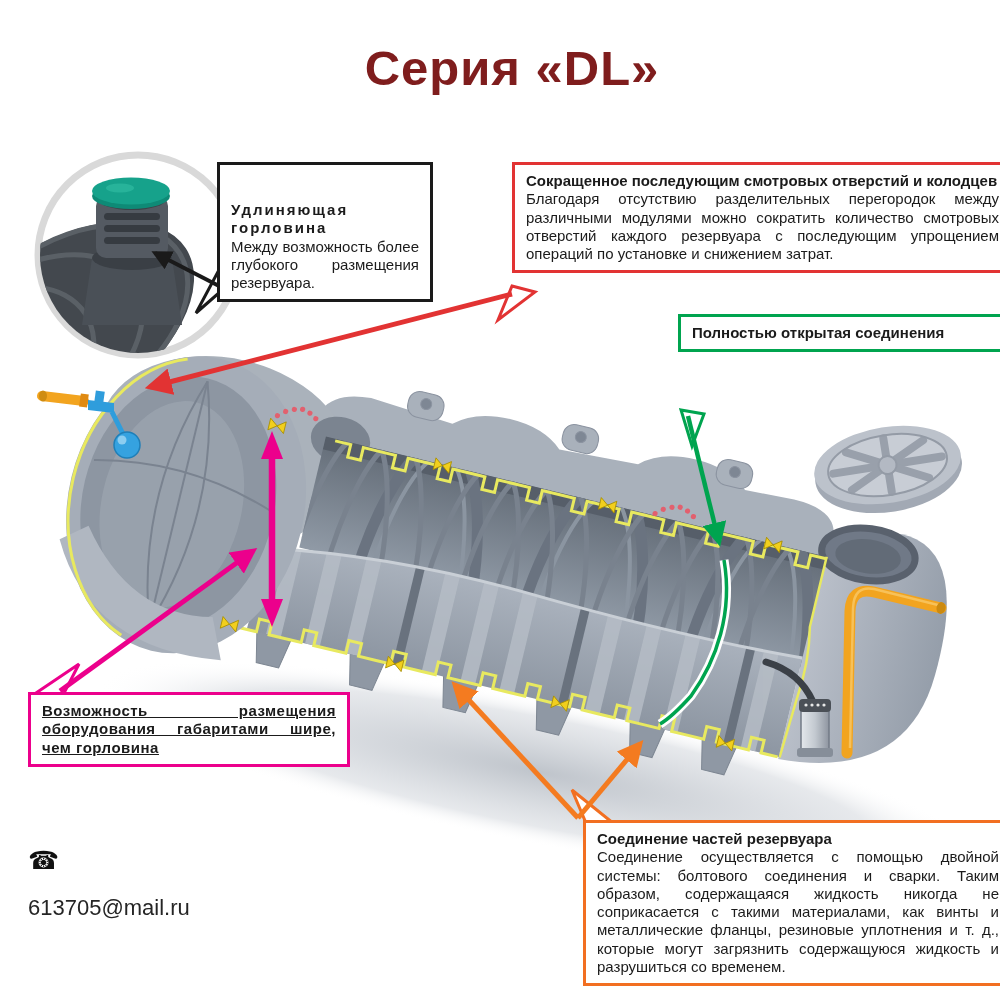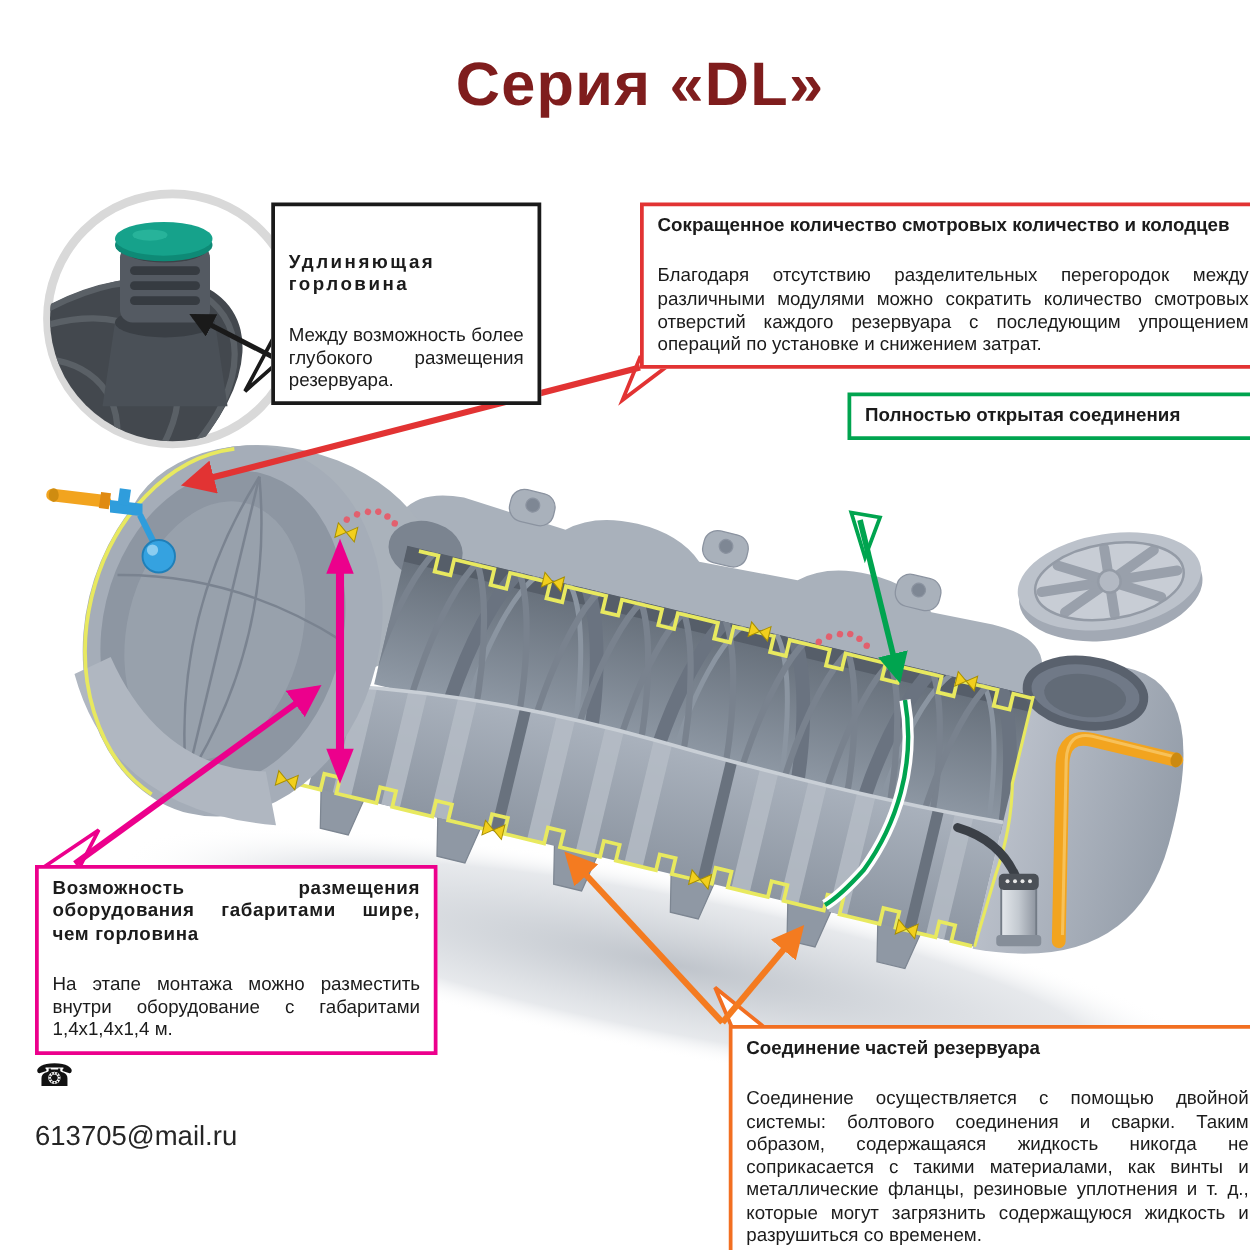--- a/index.html
+++ b/index.html
@@ -5,27 +5,27 @@
   html,body{margin:0;padding:0;background:#ffffff;}
   .page{position:relative;width:1000px;height:1000px;background:#ffffff;overflow:hidden;
         font-family:"Liberation Sans",sans-serif;}
   .art{position:absolute;left:0;top:0;width:1000px;height:1000px;}
   .title{position:absolute;left:0;top:28px;width:100%;margin:12px;text-align:center;
          font-size:49px;font-weight:bold;letter-spacing:1px;color:#7f1d1d;}
   .callout{position:absolute;background:#ffffff;border:3px solid #1a1a1a;
            padding:7px 11px;font-size:15px;line-height:1.22;color:#1b1b1b;
            text-align:justify;}
   .c-title{font-weight:bold;display:block;}
-  .c-body{display:block;margin-top:22px;}
+  .c-body{display:block;}
   .neck{left:217px;top:162px;width:188px;}
   .neck .c-title{letter-spacing:2px;margin-top:29px;}
   .openings{left:512px;top:162px;width:473px;border-color:#e23333;}
   .partition{left:678px;top:314px;width:307px;border-color:#00a44f;}
   .equipment{left:28px;top:692px;width:294px;border-color:#ec008c;}
-  .equipment .c-title{letter-spacing:0.5px;}
+  .equipment .c-title{letter-spacing:0.5px;text-decoration:underline;}
   .connection{left:583px;top:820px;width:402px;border-color:#f26f21;}
   .contact{position:absolute;left:28px;top:846px;font-size:22px;color:#252525;}
   .contact-line{margin-bottom:20px;display:flex;align-items:center;}
   .phone-ic{font-size:25px;margin-right:9px;color:#111;}
 </style>
 </head>
 <body>
 
 <div class="page">
 
@@ -312,31 +312,30 @@
     <line x1="578" y1="818" x2="455" y2="685" stroke="#f47b20" stroke-width="5" marker-end="url(#mOrange)"></line>
     <line x1="578" y1="818" x2="640" y2="744" stroke="#f47b20" stroke-width="5" marker-end="url(#mOrange)"></line>
   </svg>
 
   <div class="callout neck">
     <span class="c-title">Удлиняющая горловина</span>
     <span class="c-body">Между возможность более глубокого размещения резервуара.</span>
   </div>
 
   <div class="callout openings">
-    <span class="c-title">Сокращенное количество смотровых количество и колодцев</span>
+    <span class="c-title">Сокращенное последующим смотровых отверстий и колодцев</span>
     <span class="c-body">Благодаря отсутствию разделительных перегородок между различными модулями можно сократить количество смотровых отверстий каждого резервуара с последующим упрощением операций по установке и снижением затрат.</span>
   </div>
 
   <div class="callout partition">
     <span class="c-title">Полностью открытая соединения</span>
   </div>
 
   <div class="callout equipment">
     <span class="c-title">Возможность размещения оборудования габаритами шире, чем горловина</span>
-    <span class="c-body">На этапе монтажа можно разместить внутри оборудование с габаритами 1,4х1,4х1,4 м.</span>
   </div>
 
   <div class="callout connection">
     <span class="c-title">Соединение частей резервуара</span>
     <span class="c-body">Соединение осуществляется с помощью двойной системы: болтового соединения и сварки. Таким образом, содержащаяся жидкость никогда не соприкасается с такими материалами, как винты и металлические фланцы, резиновые уплотнения и т. д., которые могут загрязнить содержащуюся жидкость и разрушиться со временем.</span>
   </div>
 
   <div class="contact">
     <div class="contact-line">
       <span class="phone-ic">☎</span>

